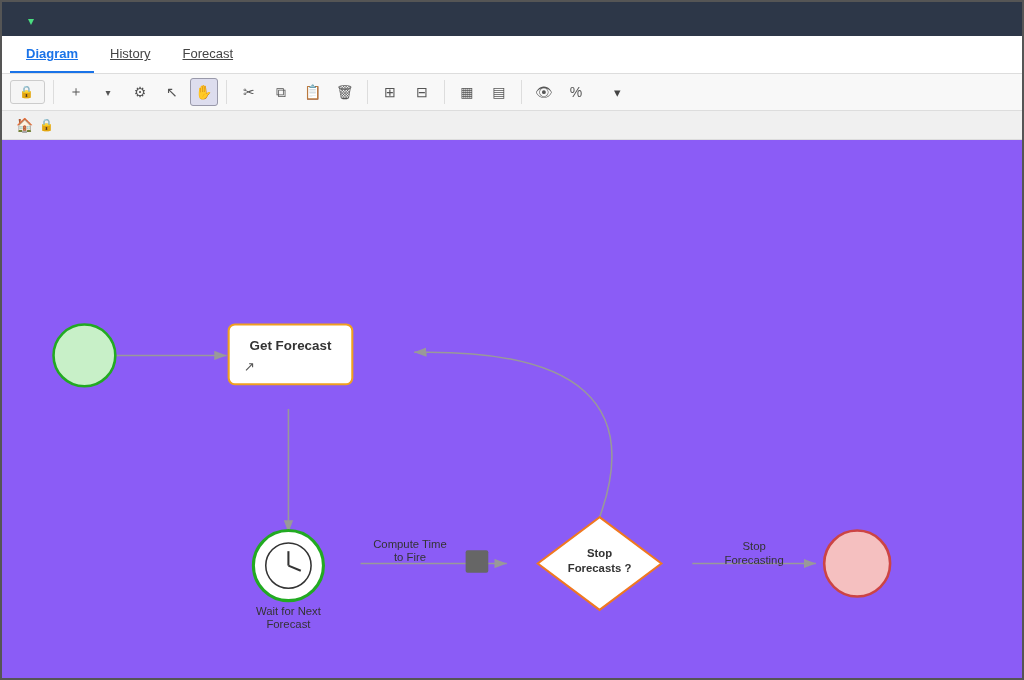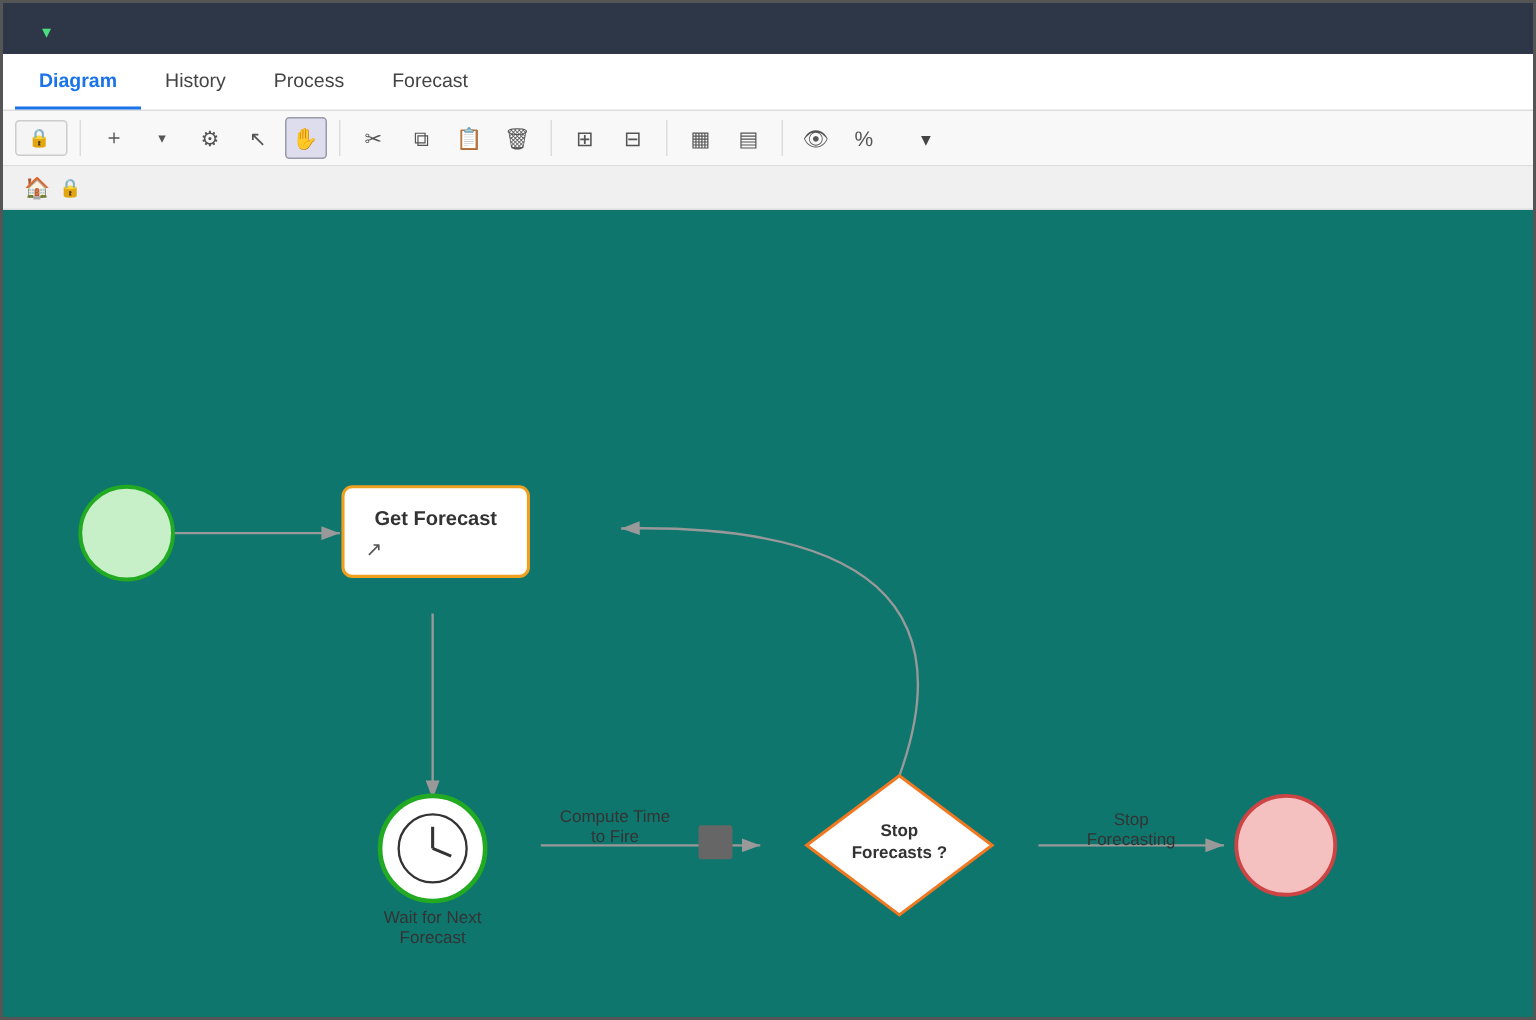--- a/index.html
+++ b/index.html
@@ -47,20 +47,21 @@
       border-bottom: 1px solid #ddd;
       padding: 0 8px;
     }
     .tab {
       padding: 10px 16px;
       font-size: 13px;
       cursor: pointer;
       color: #444;
       border-bottom: 2px solid transparent;
       white-space: nowrap;
+      text-decoration: underline;
     }
     .tab.active {
       color: #1a73e8;
       border-bottom: 2px solid #1a73e8;
       font-weight: bold;
     }
 
     
     .toolbar {
       background: #f8f8f8;
@@ -125,21 +126,21 @@
       font-size: 13px;
       border-bottom: 1px solid #ddd;
     }
     .breadcrumb-icon { font-size: 14px; color: #555; }
     .breadcrumb-lock { color: #e44; font-size: 12px; }
     .breadcrumb-text { font-weight: bold; color: #333; }
 
     
     .diagram-area {
       flex: 1;
-      background: #0f766e;
+      background: #8b5cf6;
       position: relative;
       overflow: hidden;
     }
 
     
     .diagram-svg {
       position: absolute;
       top: 0;
       left: 0;
       width: 100%;
@@ -160,21 +161,20 @@
       <span style="margin-left:10px;" class="label"></span>
       <span class="id-value"></span>
       <span style="margin-left:10px;" class="label"></span>
       <span class="rs-value"></span>
     </div>
   </div>
 
   <div class="tabs">
     <div class="tab active">Diagram</div>
     <div class="tab">History</div>
-    <div class="tab">Process</div>
     <div class="tab">Forecast</div>
   </div>
 
   <div class="toolbar">
     <button class="toolbar-btn disabled">
       <span>🔒</span>
       <span></span>
     </button>
     <div class="toolbar-separator"></div>
     <button class="toolbar-icon-btn">＋</button>

